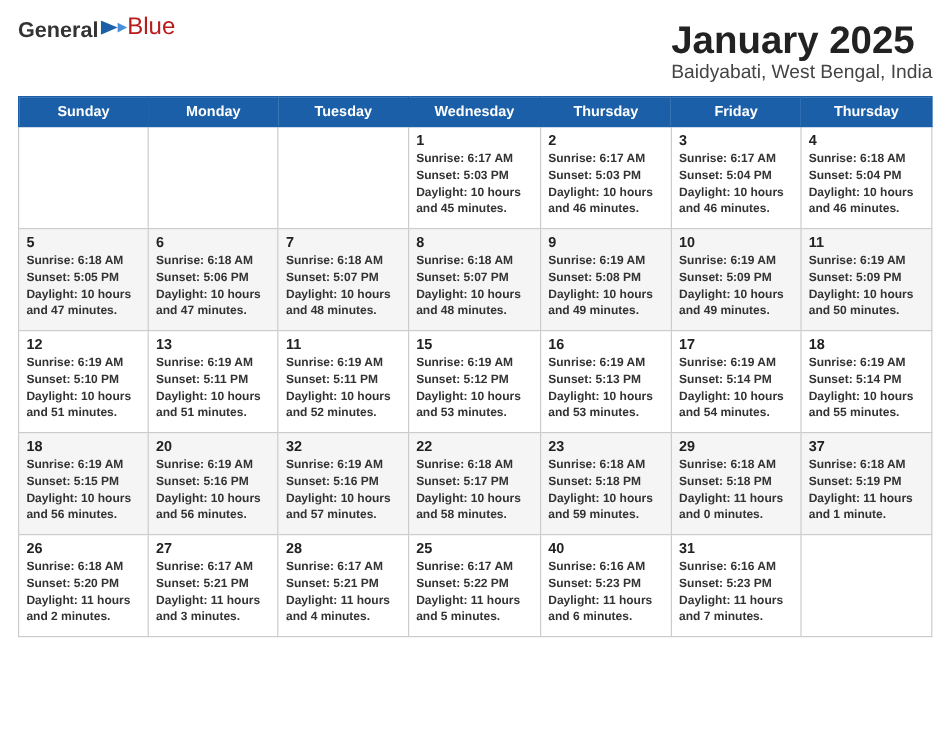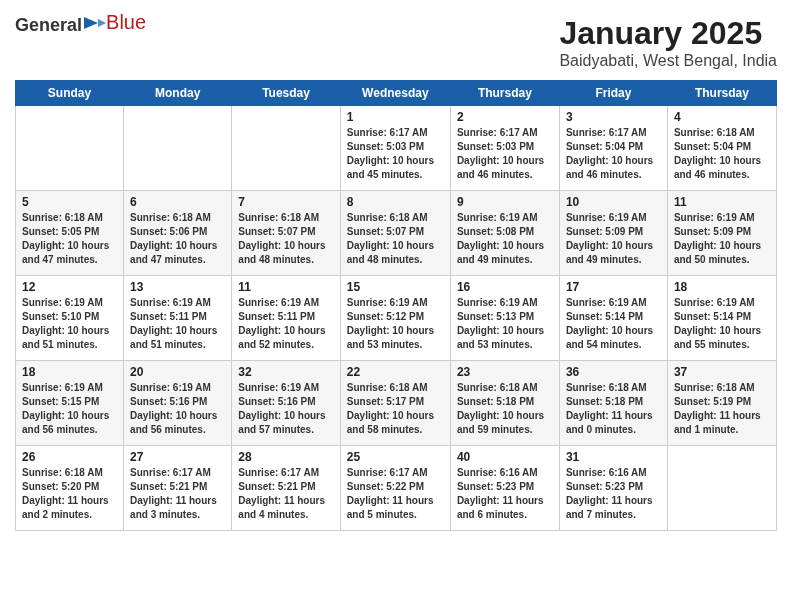--- a/index.html
+++ b/index.html
@@ -287,21 +287,21 @@
 and 58 minutes.</div>
           </td>
           <td>
             <div class="day-number">23</div>
             <div class="day-info" style="white-space: pre-line;">Sunrise: 6:18 AM
 Sunset: 5:18 PM
 Daylight: 10 hours
 and 59 minutes.</div>
           </td>
           <td>
-            <div class="day-number">36</div>
+            <div class="day-number">29</div>
             <div class="day-info" style="white-space: pre-line;">Sunrise: 6:18 AM
 Sunset: 5:18 PM
 Daylight: 11 hours
 and 0 minutes.</div>
           </td>
           <td>
             <div class="day-number">37</div>
             <div class="day-info" style="white-space: pre-line;">Sunrise: 6:18 AM
 Sunset: 5:19 PM
 Daylight: 11 hours

